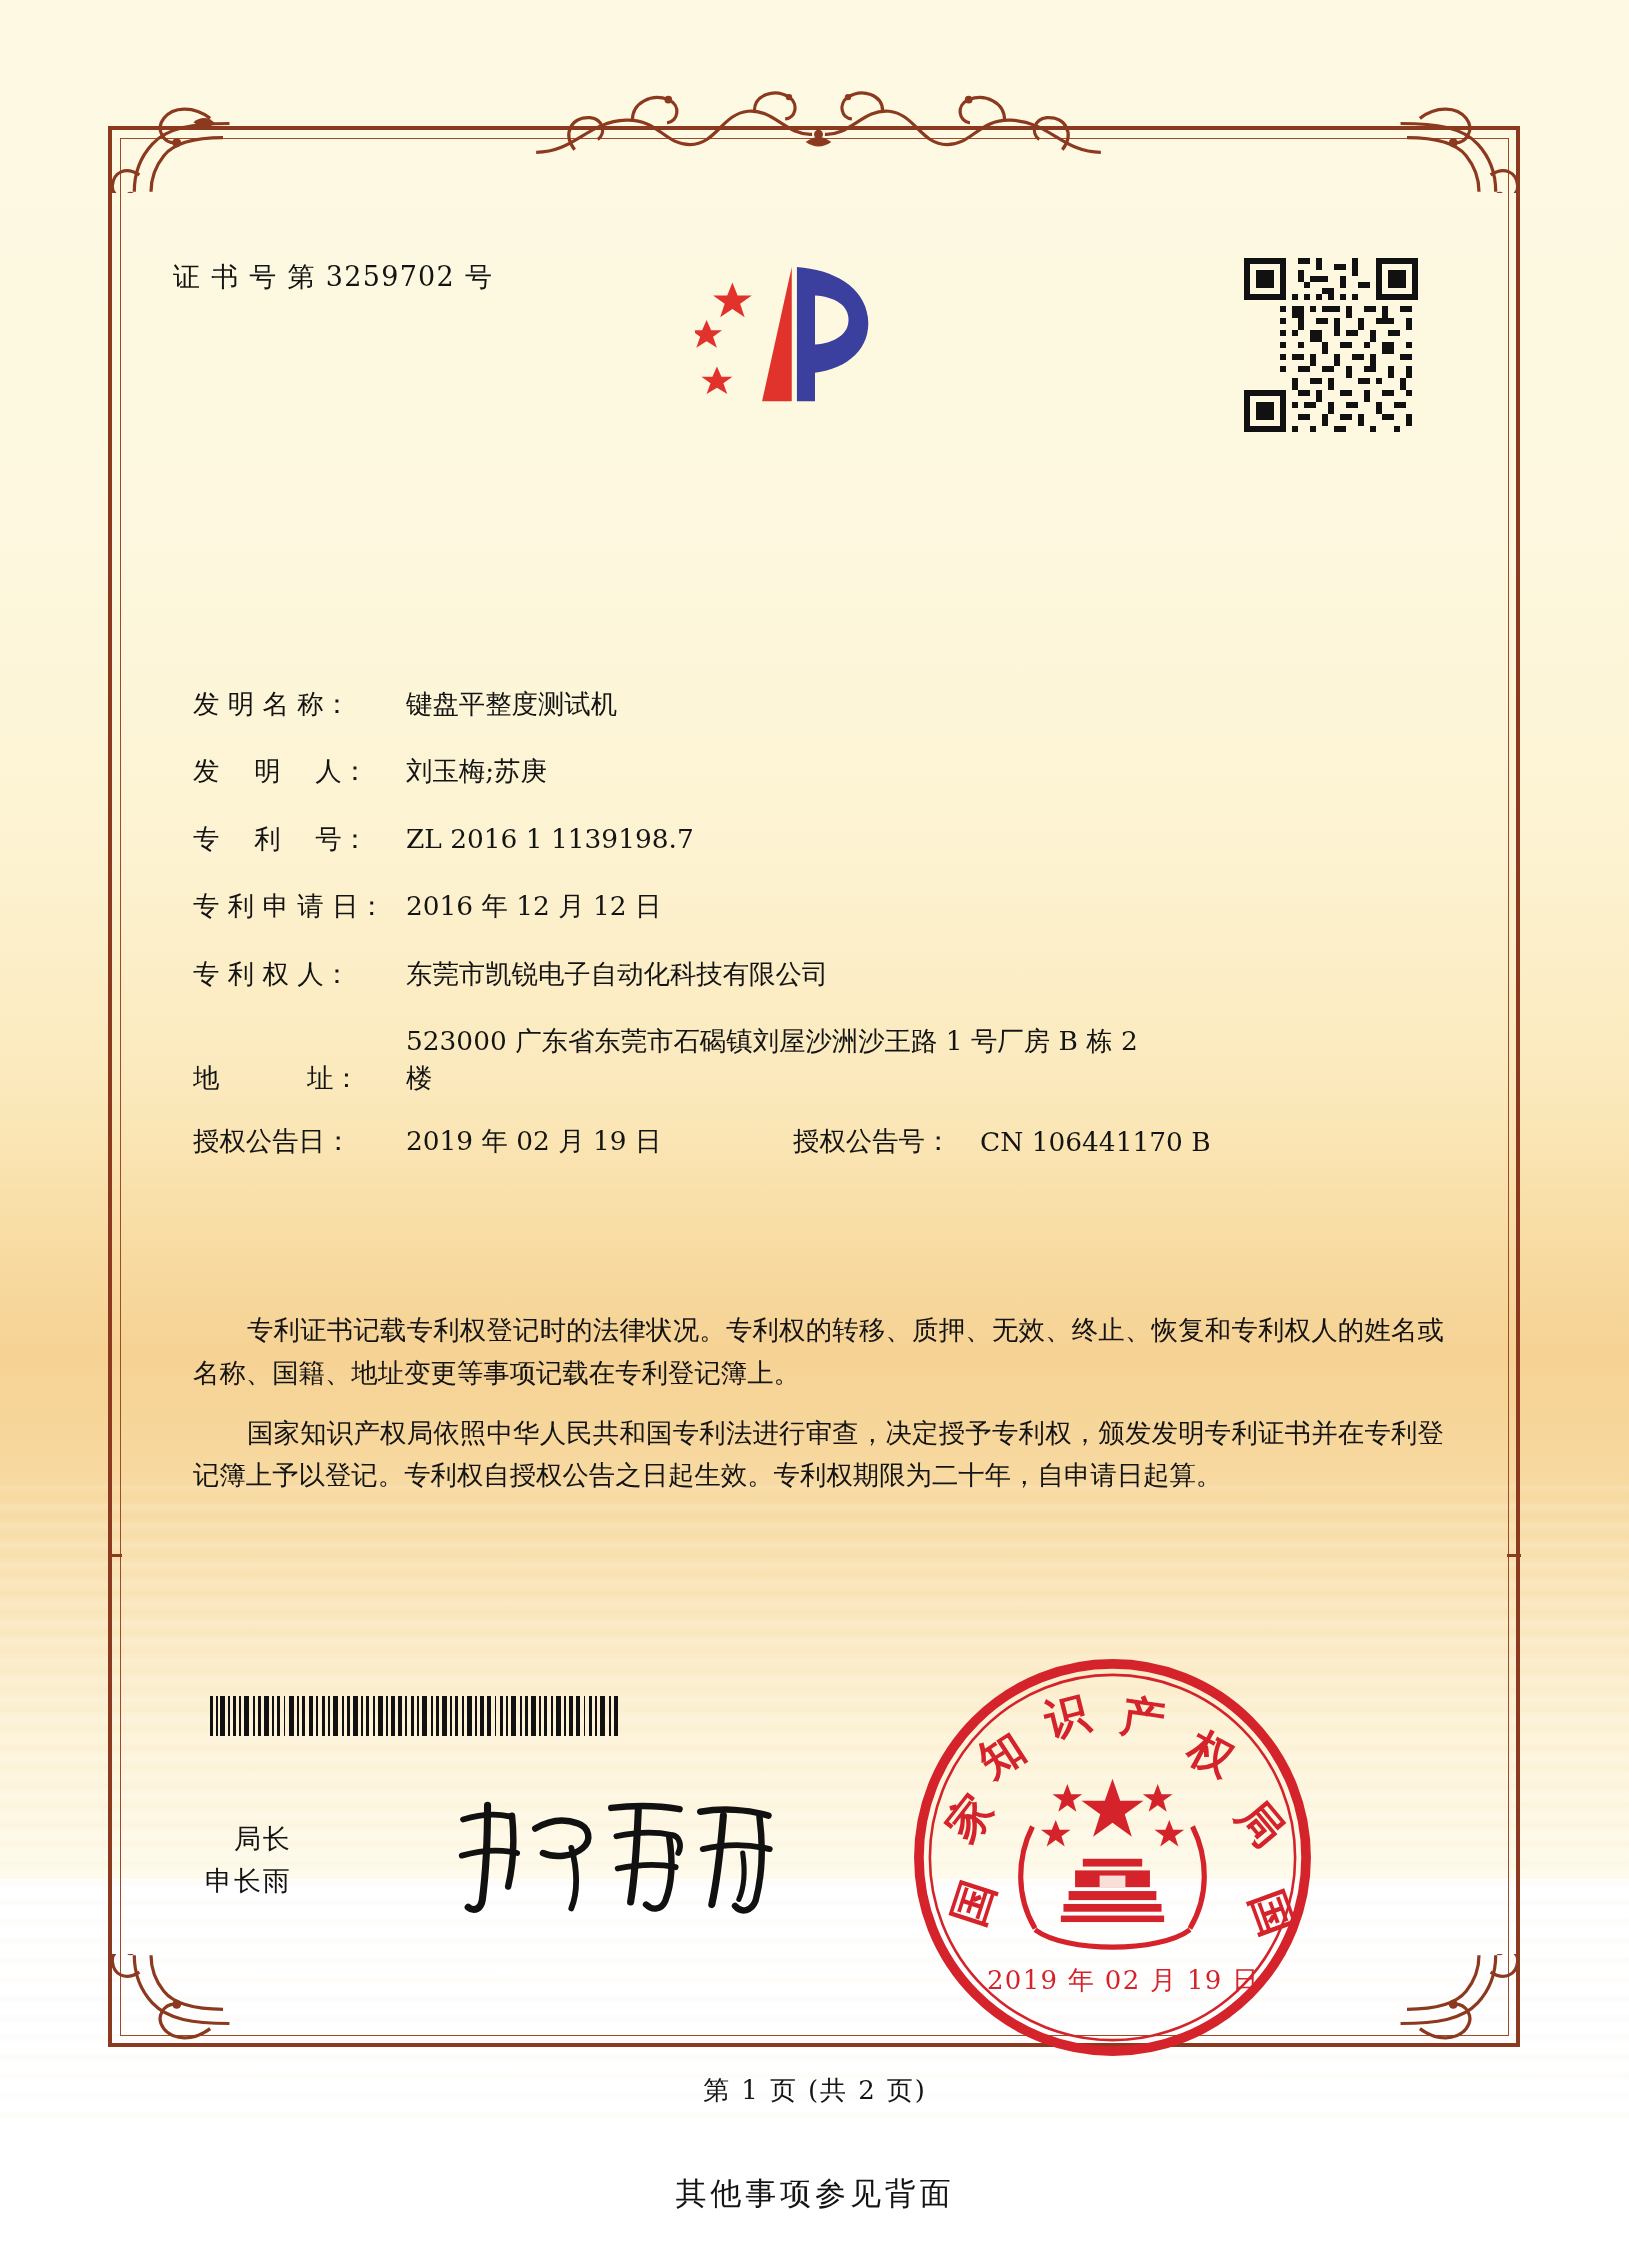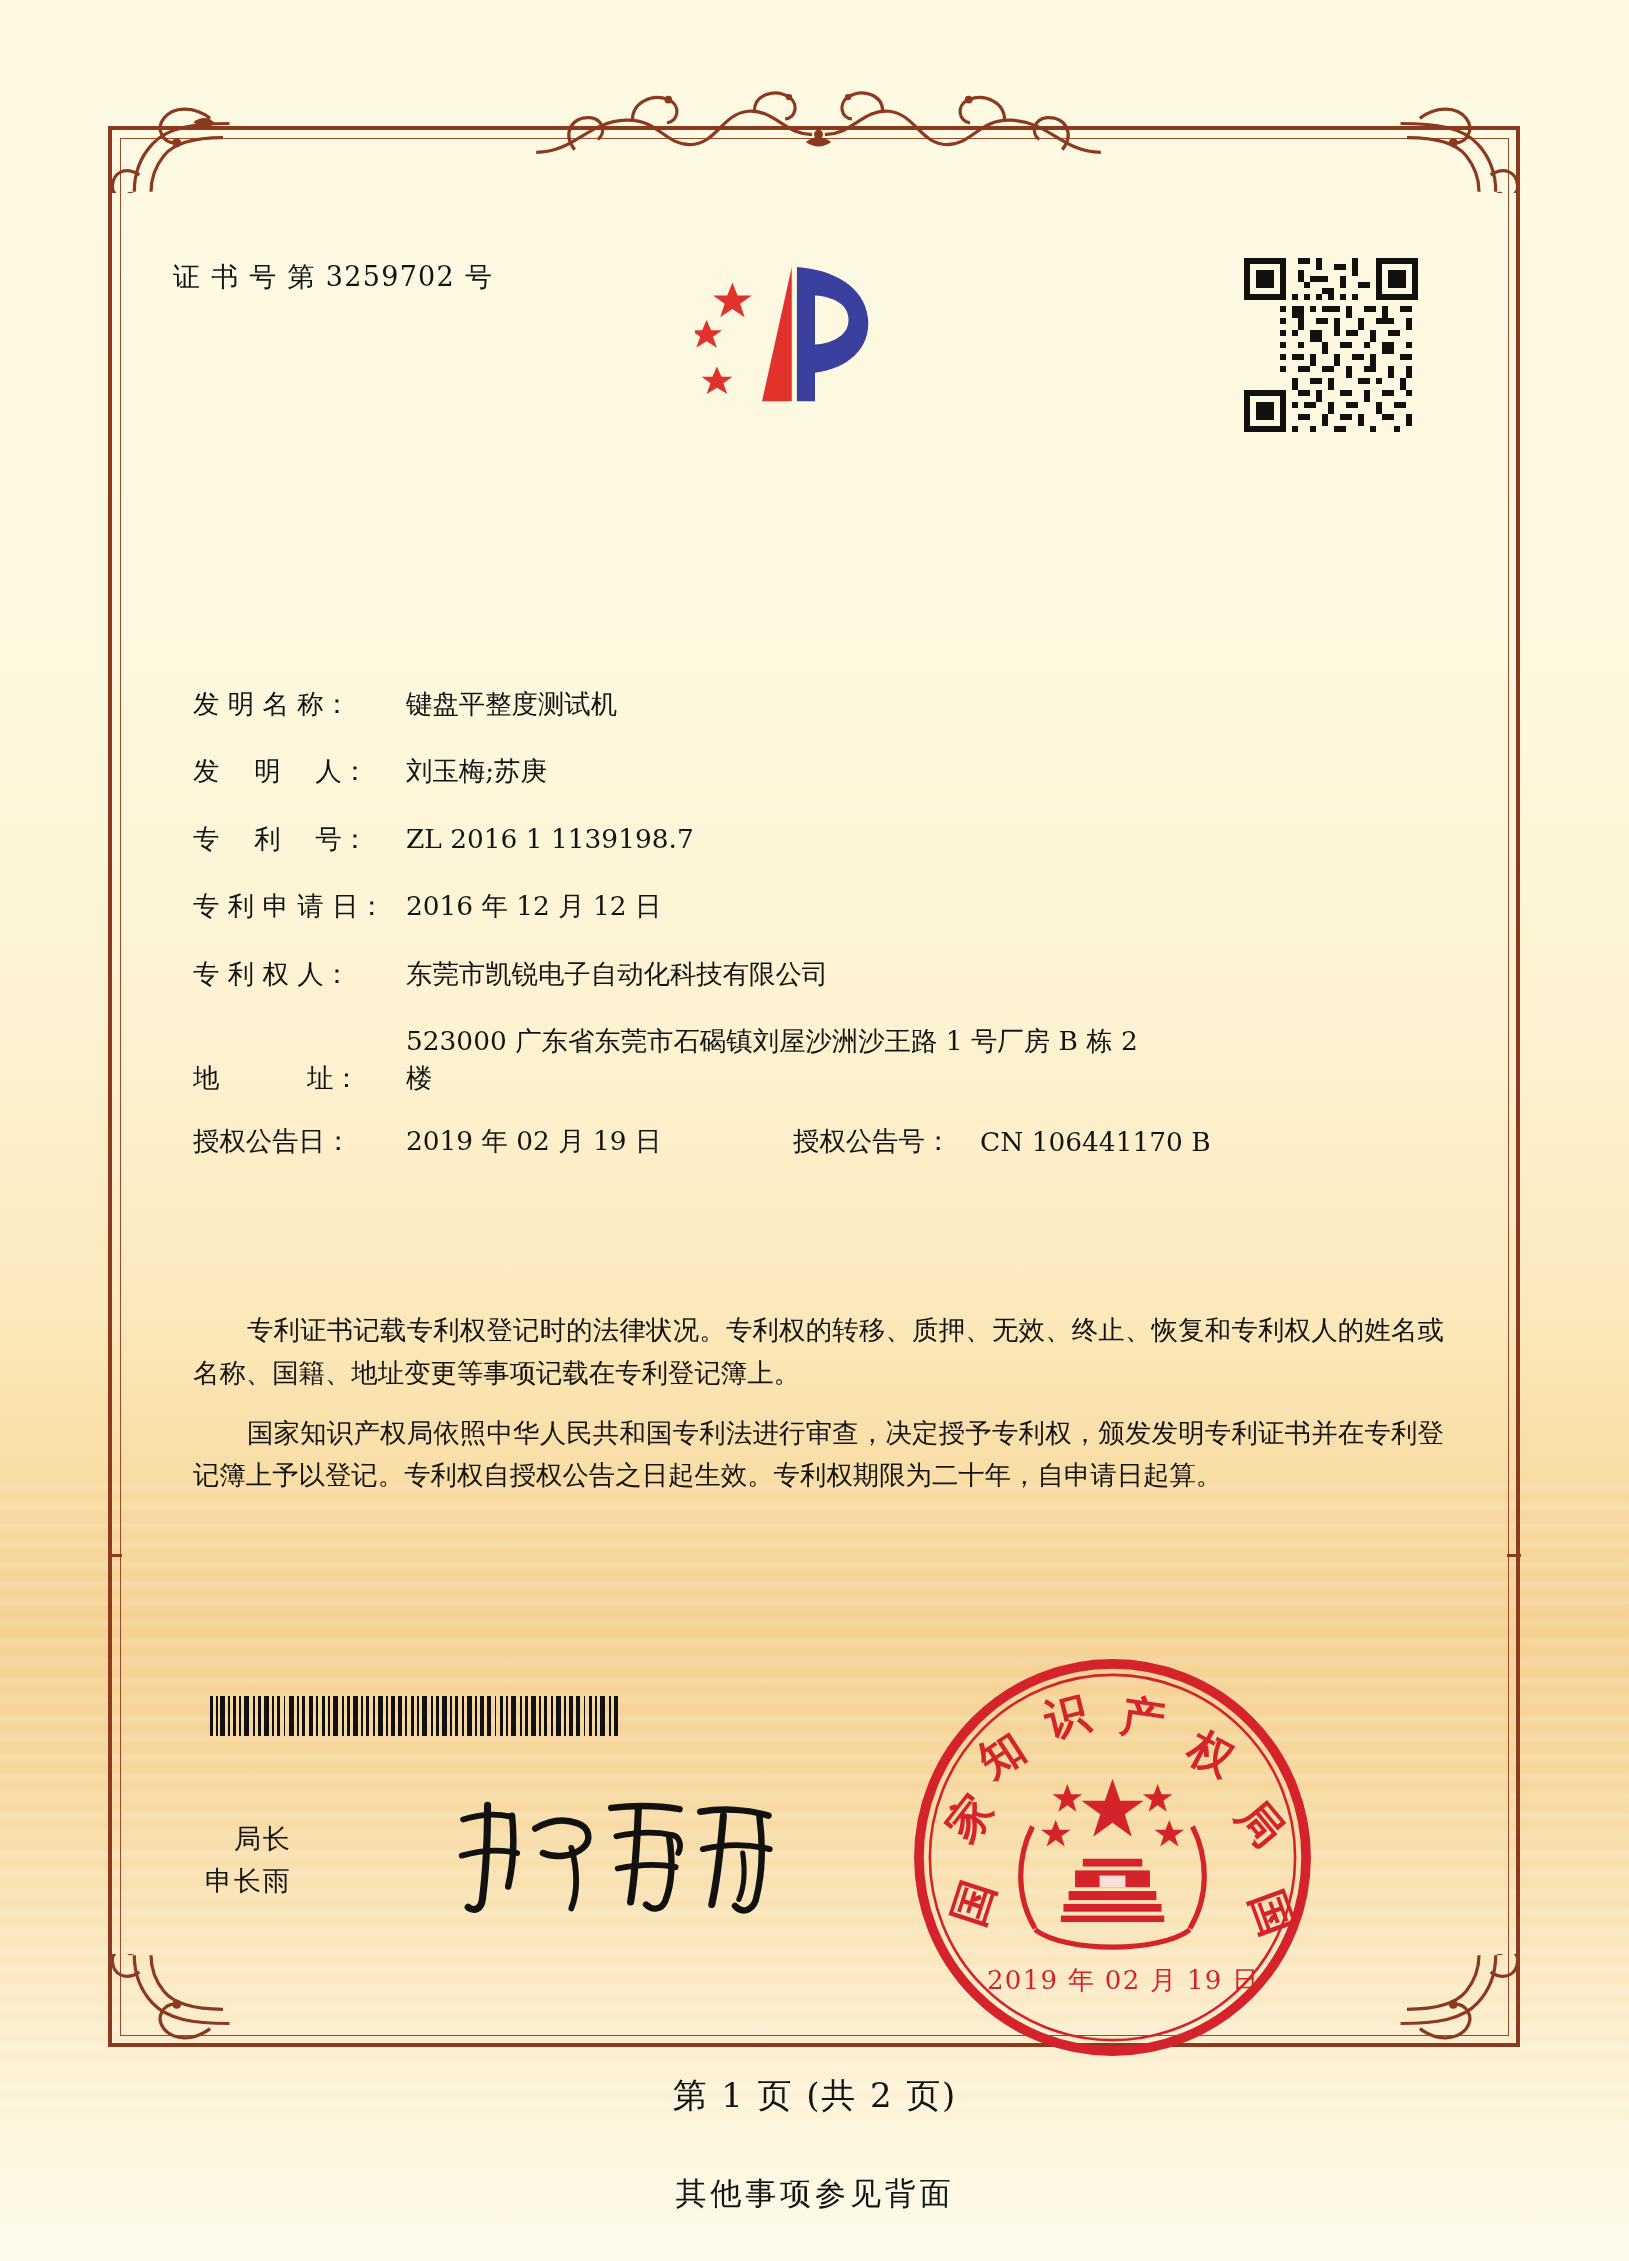--- a/index.html
+++ b/index.html
@@ -13,21 +13,21 @@
     font-family: "DejaVu Serif", "Liberation Serif", serif;
     overflow: hidden;
     position: relative;
   }
 
   
   #certificate {
     position: absolute;
     left: 0; top: 0;
     width: 1630px;
-    height: 2261px;
+    height: 1879px;
     background:
       linear-gradient(to bottom,
         #fdf9e3 0%,
         #fdf8df 28%,
         #fdf3d2 45%,
         #fbe9bc 58%,
         #f8dca3 66%,
         #f6d294 72%,
         #f7d89e 78%,
         #fae6bb 85%,
@@ -217,21 +217,21 @@
     letter-spacing: 1.3px;
     white-space: nowrap;
   }
 
   
   #page-indicator {
     position: absolute;
     left: 0; top: 2073px;
     width: 1630px;
     text-align: center;
-    font-size: 34px;
+    font-size: 26px;
     color: #141414;
     letter-spacing: 1.9px;
   }
   #back-note {
     position: absolute;
     left: 0; top: 2173px;
     width: 1630px;
     text-align: center;
     font-size: 31px;
     color: #141414;

